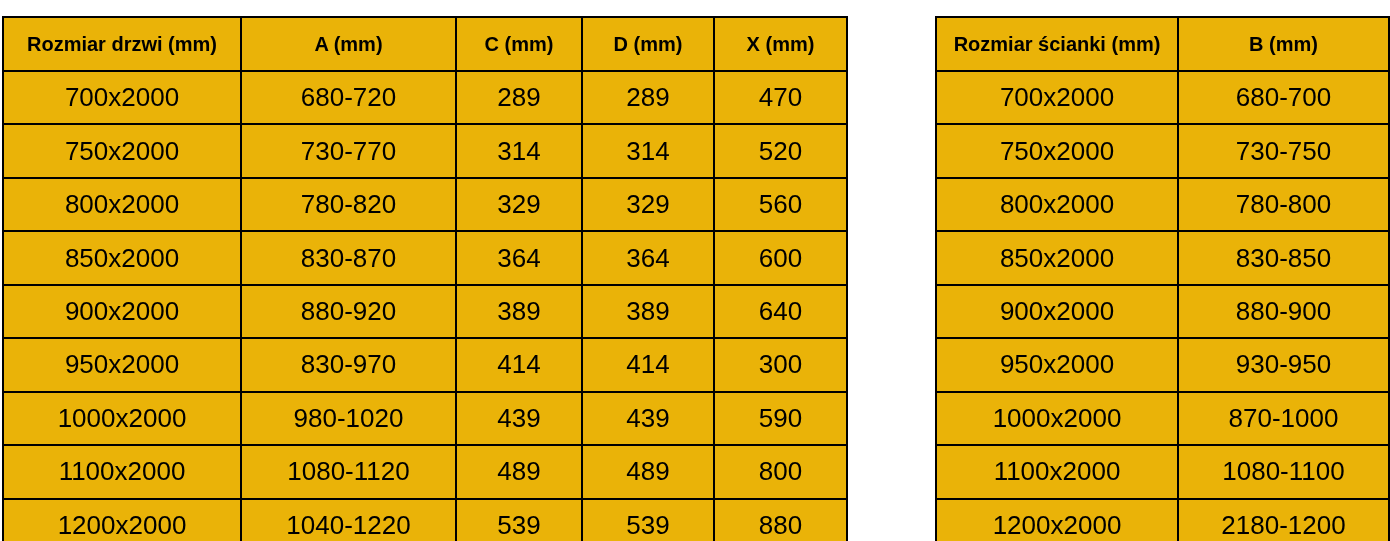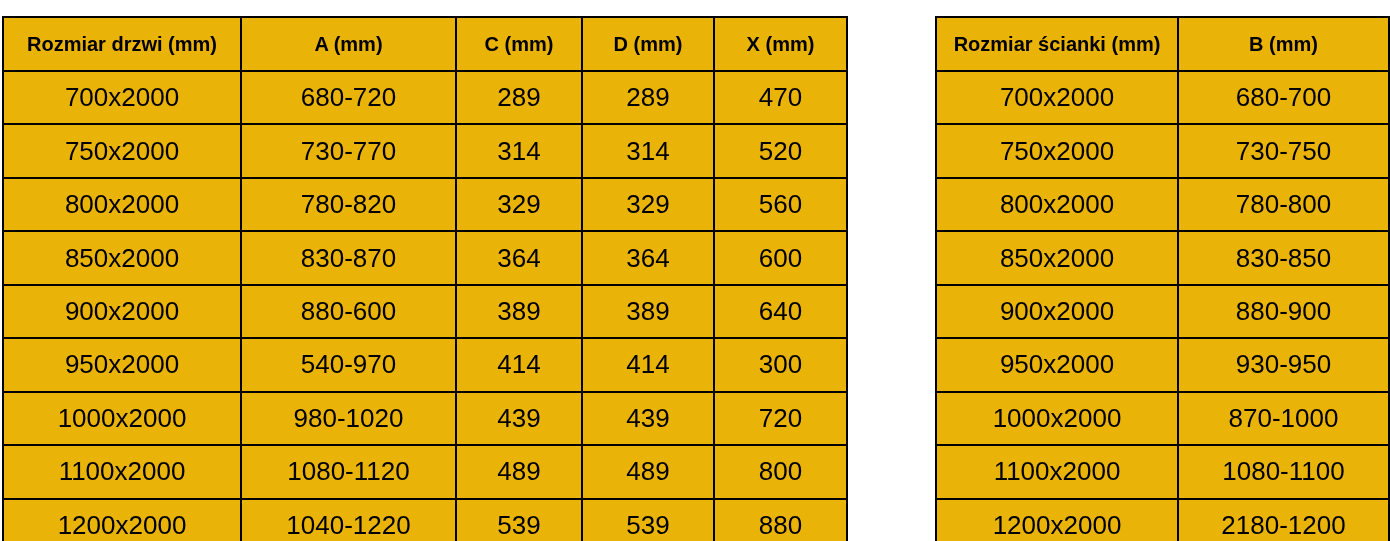--- a/index.html
+++ b/index.html
@@ -100,38 +100,38 @@
         </tr>
         <tr>
           <td>850x2000</td>
           <td>830-870</td>
           <td>364</td>
           <td>364</td>
           <td>600</td>
         </tr>
         <tr>
           <td>900x2000</td>
-          <td>880-600</td>
+          <td>880-920</td>
           <td>389</td>
           <td>389</td>
           <td>640</td>
         </tr>
         <tr>
           <td>950x2000</td>
-          <td>540-970</td>
+          <td>830-970</td>
           <td>414</td>
           <td>414</td>
           <td>300</td>
         </tr>
         <tr>
           <td>1000x2000</td>
           <td>980-1020</td>
           <td>439</td>
           <td>439</td>
-          <td>720</td>
+          <td>590</td>
         </tr>
         <tr>
           <td>1100x2000</td>
           <td>1080-1120</td>
           <td>489</td>
           <td>489</td>
           <td>800</td>
         </tr>
         <tr>
           <td>1200x2000</td>

